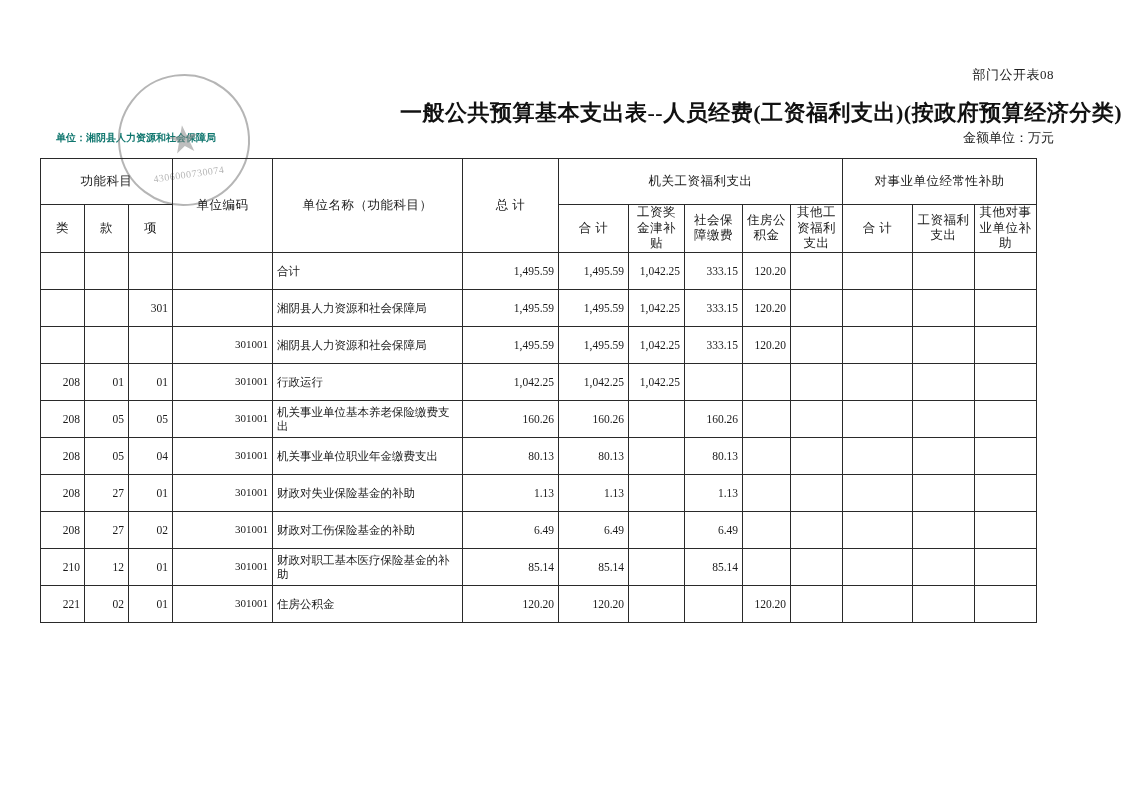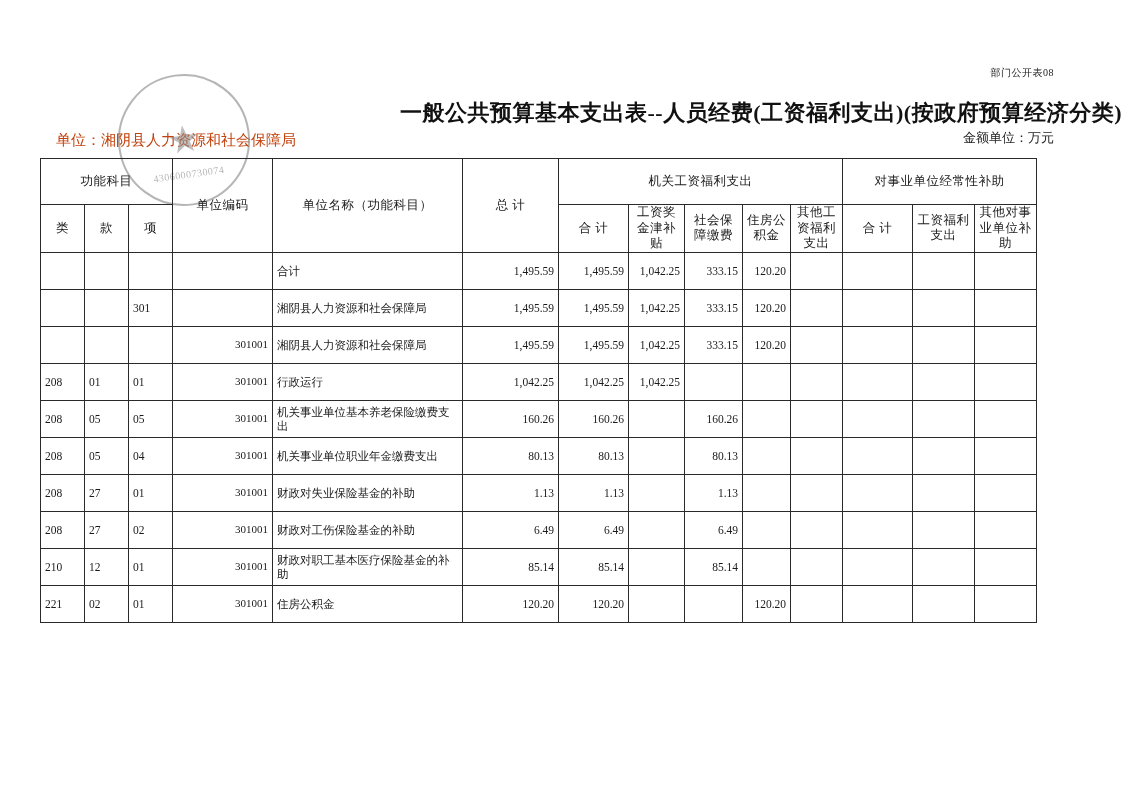--- a/index.html
+++ b/index.html
@@ -16,41 +16,42 @@
     overflow: hidden;
   }
   .page {
     position: absolute;
     inset: 0;
   }
   .corner-note {
     position: absolute;
     top: 66px;
     right: 68px;
-    font-size: 10px;
+    font-size: 13px;
     letter-spacing: 0.5px;
     color: #222;
   }
   .doc-title {
     position: absolute;
     top: 98px;
     left: 0;
     width: 1122px;
     text-align: right;
     font-size: 22px;
     font-weight: bold;
     letter-spacing: 0.5px;
     color: #111;
   }
   .unit-line {
     position: absolute;
     top: 131px;
     left: 56px;
-    font-size: 15px;
-    color: #c2410c;
+    font-size: 10px;
+    color: #0f766e;
+    font-weight: bold;
   }
   .amount-unit {
     position: absolute;
     top: 129px;
     right: 68px;
     font-size: 13px;
     color: #222;
   }
   table.budget {
     position: absolute;
@@ -77,21 +78,21 @@
   }
   .hdr-group {
     font-size: 13px;
   }
   .hdr-sub {
     font-size: 11.5px;
   }
   .h-func { height: 46px; }
   .h-sub { height: 42px; }
   .row { height: 37px; }
-  .c-cls, .c-kuan, .c-xiang { text-align: left; }
+  .c-cls, .c-kuan, .c-xiang { text-align: right; }
   .c-code { text-align: right; font-size: 11px; }
   .c-name { text-align: left; padding-left: 10px; font-size: 11.5px; }
   .c-num { text-align: right; padding-right: 8px; font-size: 11.5px; }
   .indent1 { padding-left: 10px; }
   
   .stamp {
     position: absolute;
     left: 118px;
     top: 74px;
     width: 132px;

